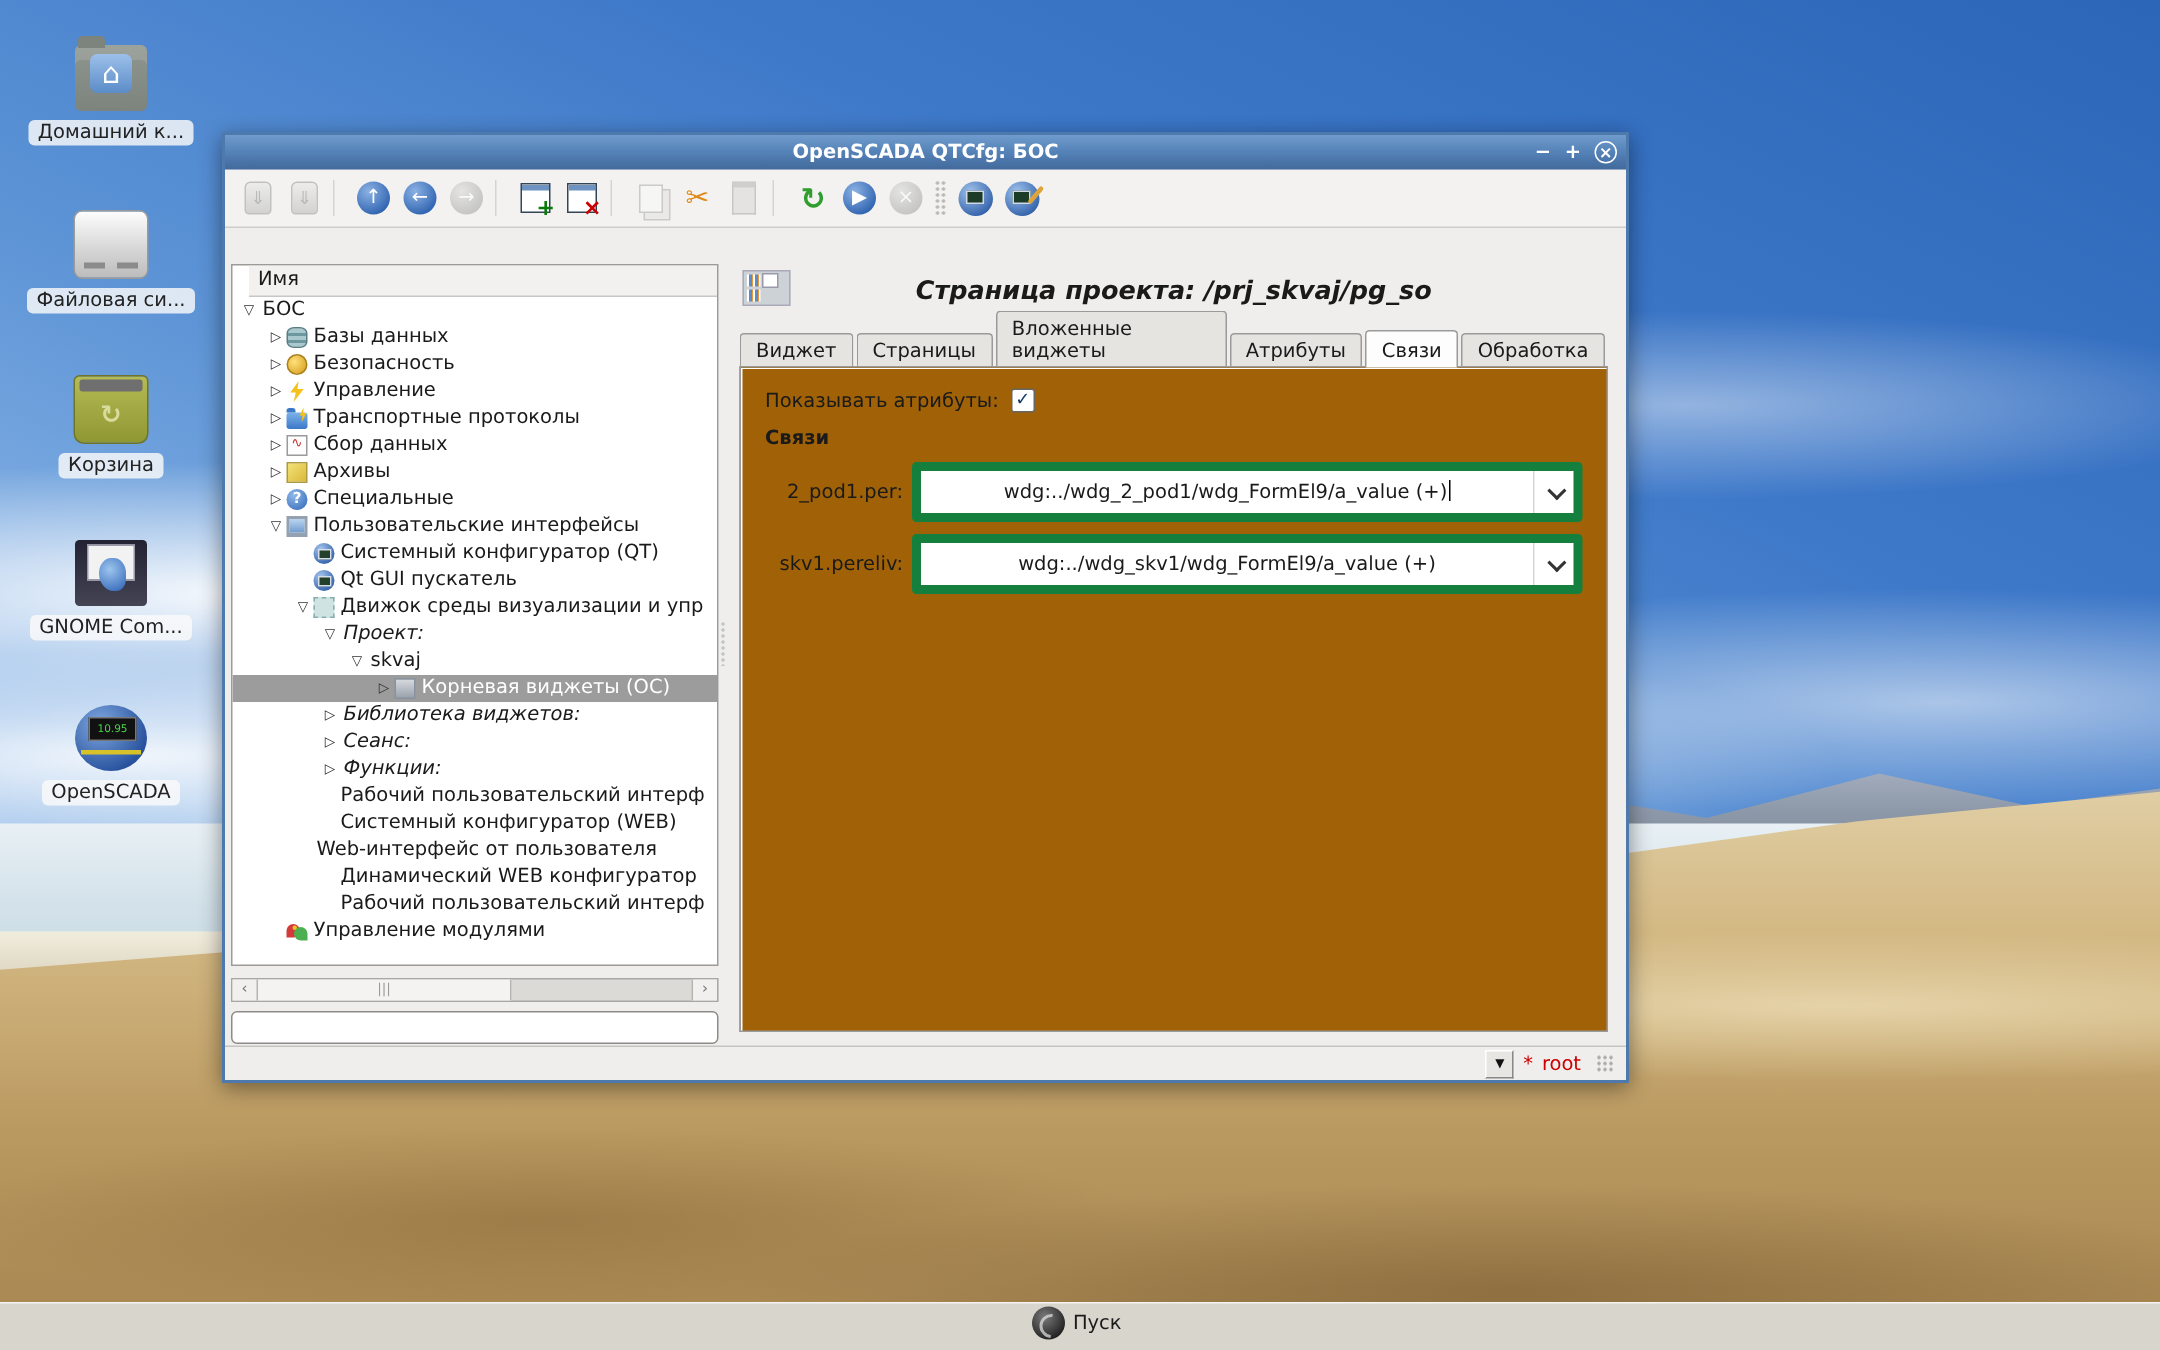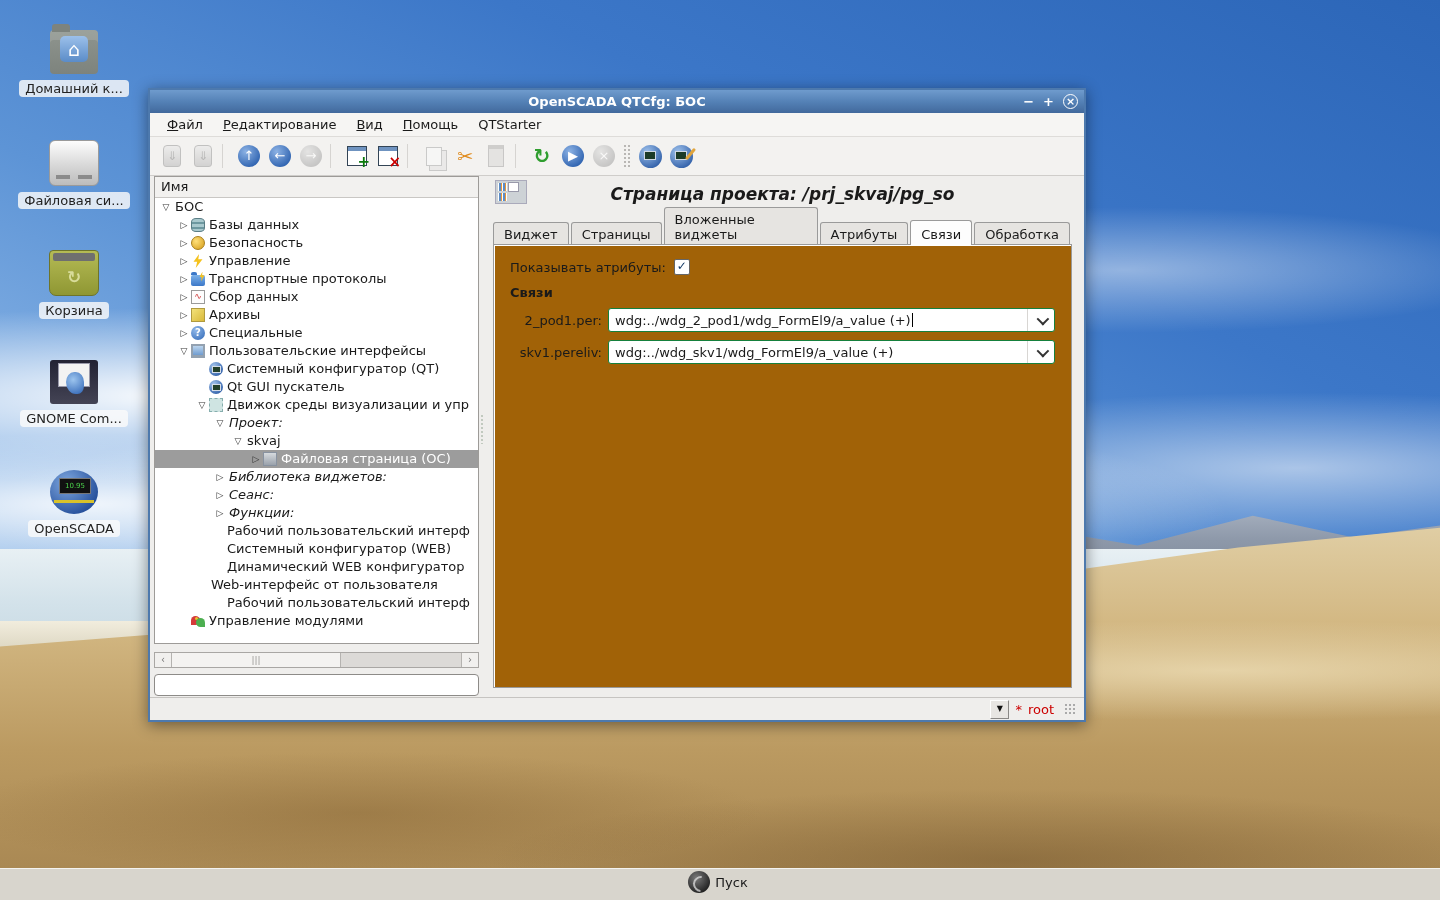--- a/index.html
+++ b/index.html
@@ -73,21 +73,21 @@
   .ti-paste{width:14px;height:17px;background:#d9d7d4;border:1px solid #a5a5a5;border-top:4px solid #b3b1ae;}
   .ti-refresh{color:#2f9e2f;font-size:20px;}
   .dis{opacity:.55;filter:grayscale(60%);}
   .ti-ball{width:23px;height:23px;border-radius:50%;background:radial-gradient(circle at 35% 30%,#9fc2ec,#305fa8 80%);position:relative;}
   .ti-ball::before{content:"";position:absolute;left:5px;top:6px;width:10px;height:7px;background:#1c3b28;border:1px solid #cfd8e4;}
   .ti-ball.pen::after{content:"";position:absolute;right:1px;top:2px;width:3px;height:14px;background:#e0a43c;transform:rotate(40deg);border-radius:2px;}
   
   .mainarea{position:absolute;left:0;right:0;top:84px;bottom:22px;}
   .treepanel{position:absolute;left:4px;top:2px;width:325px;bottom:2px;}
   .treebox{position:absolute;left:0;right:0;top:0;height:468px;background:#fff;border:1px solid #9d9b98;box-sizing:border-box;overflow:hidden;}
-  .treeheader{height:20px;background:#f2f1ef;border-bottom:1px solid #c9c7c4;line-height:20px;padding-left:6px;}
+  .treeheader{height:20px;background:#f2f1ef;border-bottom:1px solid #c9c7c4;line-height:20px;padding-left:6px;margin-left:11px;}
   .trow{height:18px;line-height:18px;display:flex;align-items:center;white-space:nowrap;overflow:hidden;}
   .trow .exp{width:14px;display:inline-block;text-align:center;font-size:9px;color:#333;flex:none;}
   .trow.sel{background:#9c9c9c;color:#fff;}
   .trow.it{font-style:italic;}
   .tlabel{padding-left:2px;}
   .ticon{width:14px;height:14px;flex:none;margin-right:2px;position:relative;box-sizing:border-box;display:inline-block;}
   .ic-db{background:repeating-linear-gradient(180deg,#a9c9ce 0 3px,#6d98a0 3px 5px);border-radius:5px/4px;border:1px solid #5a7d85;}
   .ic-sec{background:radial-gradient(circle at 35% 35%,#ffe07a,#d49b17);border-radius:50%;border:1px solid #a97f1b;}
   .ic-bolt{clip-path:polygon(58% 0,18% 55%,44% 55%,34% 100%,82% 38%,52% 38%);background:#f5c21d;}
   .ic-folder-bolt{background:linear-gradient(#7db2ea,#3c78c8);border-radius:2px;margin-top:2px;height:11px;}
@@ -125,21 +125,21 @@
   .tabsrow{position:absolute;left:8px;right:8px;top:44px;height:26px;display:flex;align-items:flex-end;}
   .tab{background:#e6e4e1;border:1px solid #9a9a9a;border-bottom:none;border-radius:3px 3px 0 0;padding:4px 10px 3px;margin-right:2px;position:relative;top:1px;}
   .tab.active{background:#fdfdfd;padding-top:6px;font-weight:normal;z-index:3;}
   .tabpane{position:absolute;left:8px;right:8px;top:70px;height:442px;background:#a16207;border:1px solid #9a9a9a;box-shadow:inset 1px 1px 0 #fff;z-index:1;}
   .paneinner{padding:14px 16px 0;}
   .attr-row{display:flex;align-items:center;gap:8px;margin-bottom:10px;}
   .checkbox{width:14px;height:14px;border:1px solid #666;background:#fff;border-radius:2px;color:#143a66;font-size:12px;font-weight:bold;line-height:13px;text-align:center;}
   .links-header{font-weight:bold;margin-bottom:8px;}
   .link-row{display:flex;align-items:center;margin:0 0 8px 0;}
   .link-label{width:92px;text-align:right;padding-right:6px;flex:none;}
-  .combo{flex:1;height:24px;background:#fff;border:1px solid #15803d;border-radius:3px;display:flex;align-items:center;box-sizing:border-box;overflow:hidden;}
+  .combo{flex:1;height:40px;background:#fff;border:6px solid #15803d;border-radius:3px;display:flex;align-items:center;box-sizing:border-box;overflow:hidden;text-align:center;}
   .combo-text{flex:1;padding:0 6px;white-space:nowrap;overflow:hidden;}
   .caret{display:inline-block;width:1px;height:14px;background:#000;vertical-align:-2px;margin-left:1px;}
   .combo-arrow{width:26px;height:100%;display:flex;align-items:center;justify-content:center;border-left:1px solid #d8d6d3;}
   .chev{width:7px;height:7px;border-right:2px solid #333;border-bottom:2px solid #333;transform:rotate(45deg) translateY(-2px);}
   
   .statusbar{position:absolute;left:0;right:0;bottom:0;height:22px;background:#efeeec;border-top:1px solid #c6c4c1;display:flex;align-items:center;justify-content:flex-end;gap:6px;padding-right:8px;}
   .sb-drop{width:17px;height:17px;background:#e8e6e3;border:1px solid;border-color:#fff #8a8886 #8a8886 #fff;font-size:8px;text-align:center;line-height:16px;color:#111;}
   .sb-star{color:#c00;}
   .sb-user{color:#c00;}
   .sb-grip{width:12px;height:12px;background:radial-gradient(circle,#aaa 1px,transparent 1.2px);background-size:4px 4px;margin-left:4px;}
@@ -205,27 +205,20 @@
 
 <div class="window">
   <div class="titlebar">
     <span class="title-text">OpenSCADA QTCfg: БОС</span>
     <span class="win-btns">
       <span class="wb">−</span>
       <span class="wb">+</span>
       <span class="wb wb-close">×</span>
     </span>
   </div>
-  <div class="menubar" id="menubar">
-      <span class="menu-item ul1">Файл</span>
-      <span class="menu-item ul1">Редактирование</span>
-      <span class="menu-item ul1">Вид</span>
-      <span class="menu-item ul1">Помощь</span>
-      <span class="menu-item">QTStarter</span>
-    </div>
   <div class="toolbar" id="toolbar">
       <span class="tbtn dis">
         <span class="ti-disk">⇓</span>
       </span>
       <span class="tbtn dis">
         <span class="ti-disk">⇓</span>
       </span>
       <span class="tb-sep"></span>
       <span class="tbtn">
         <span class="ti-circle c-blue">↑</span>
@@ -340,21 +333,21 @@
               <span class="exp">▽</span>
               <span class="tlabel">Проект:</span>
             </div>
             <div class="trow" style="padding-left: 76px;">
               <span class="exp">▽</span>
               <span class="tlabel">skvaj</span>
             </div>
             <div class="trow sel" style="padding-left: 94px;">
               <span class="exp">▷</span>
               <span class="ticon ic-page"></span>
-              <span class="tlabel">Файловая страница (ОС)</span>
+              <span class="tlabel">Корневая виджеты (ОС)</span>
             </div>
             <div class="trow it" style="padding-left: 58px;">
               <span class="exp">▷</span>
               <span class="tlabel">Библиотека виджетов:</span>
             </div>
             <div class="trow it" style="padding-left: 58px;">
               <span class="exp">▷</span>
               <span class="tlabel">Сеанс:</span>
             </div>
             <div class="trow it" style="padding-left: 58px;">
@@ -366,26 +359,26 @@
               <span class="ticon ic-ballg"></span>
               <span class="tlabel">Рабочий пользовательский интерф</span>
             </div>
             <div class="trow" style="padding-left: 40px; align-items: flex-end;">
               <span class="exp"></span>
               <span class="ticon ic-ballg"></span>
               <span class="tlabel">Системный конфигуратор (WEB)</span>
             </div>
             <div class="trow" style="padding-left: 40px;">
               <span class="exp"></span>
+              <span class="tlabel">Web-интерфейс от пользователя</span>
+            </div>
+            <div class="trow" style="padding-left: 40px;">
+              <span class="exp"></span>
               <span class="ticon ic-ballg"></span>
               <span class="tlabel">Динамический WEB конфигуратор</span>
-            </div>
-            <div class="trow" style="padding-left: 40px;">
-              <span class="exp"></span>
-              <span class="tlabel">Web-интерфейс от пользователя</span>
             </div>
             <div class="trow" style="padding-left: 40px;">
               <span class="exp"></span>
               <span class="ticon ic-ballg"></span>
               <span class="tlabel">Рабочий пользовательский интерф</span>
             </div>
             <div class="trow" style="padding-left: 22px;">
               <span class="exp"></span>
               <span class="ticon ic-modules"></span>
               <span class="tlabel">Управление модулями</span>

